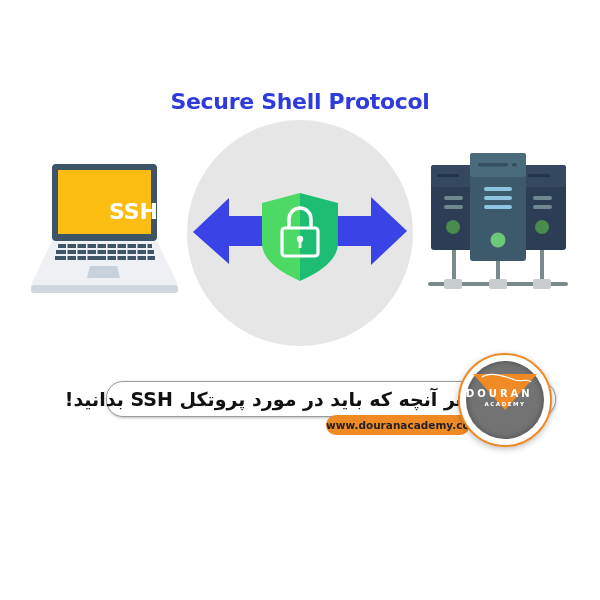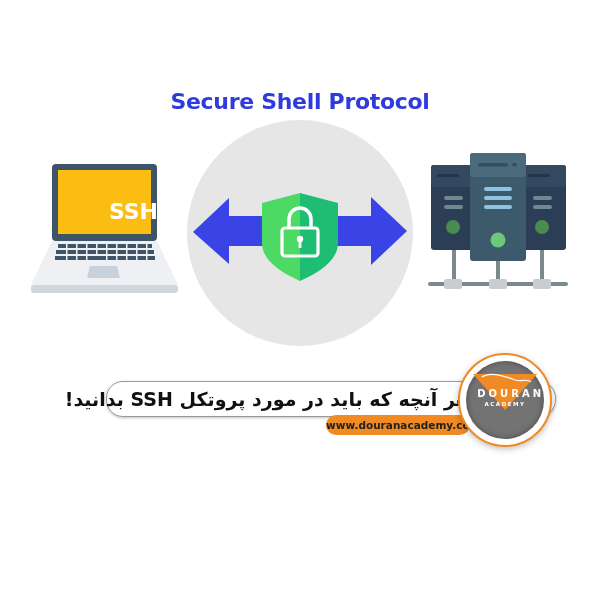--- a/index.html
+++ b/index.html
@@ -40,21 +40,21 @@
       left: 458px; top: 353px; width: 90px; height: 90px; border-radius: 50%;
       border: 2px solid #f08a25; background: #ffffff;
       box-shadow: 0 2px 6px rgba(0,0,0,0.25);
     }
     .logo-inner {
       left: 466px; top: 361px; width: 78px; height: 78px; border-radius: 50%;
       background: #737373;
       box-shadow: inset 0 0 6px rgba(0,0,0,0.35);
     }
     .logo-name {
-      left: 466px; top: 388px; width: 78px; text-align: right;
+      left: 466px; top: 388px; width: 78px; text-align: left;
       color: #ffffff; font-weight: bold; font-size: 10px; letter-spacing: 3px;
       font-family: "DejaVu Sans", sans-serif;
     }
     .logo-sub {
       left: 466px; top: 401px; width: 78px; text-align: center;
       color: #ffffff; font-weight: bold; font-size: 5.5px; letter-spacing: 1.5px;
       font-family: "DejaVu Sans", sans-serif;
     }
     .ssh-label {
       left: 65px; top: 186px; width: 93px; text-align: right;

